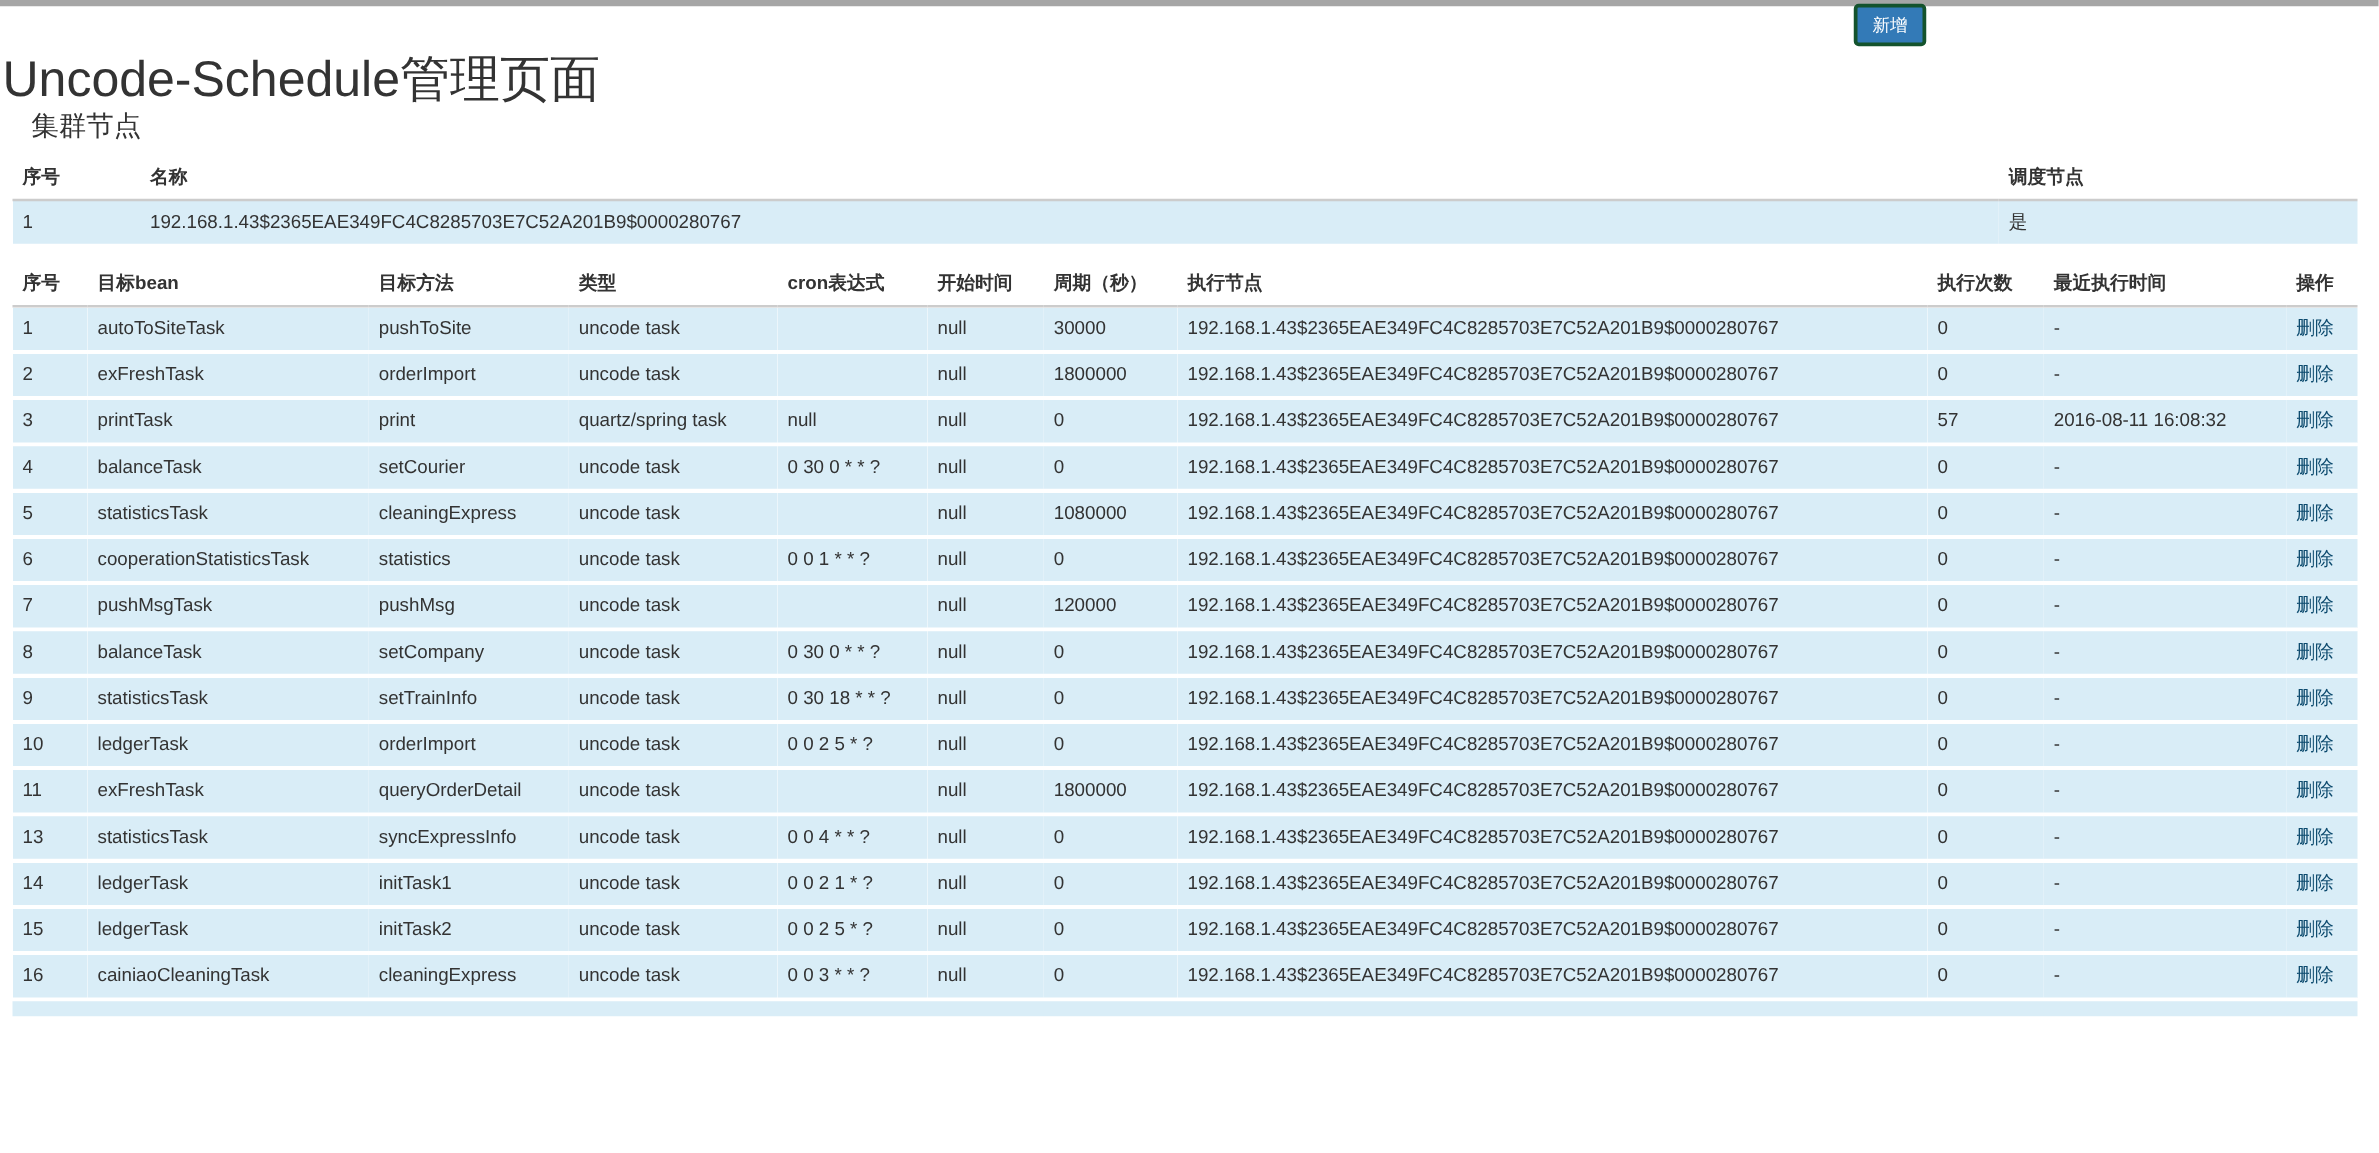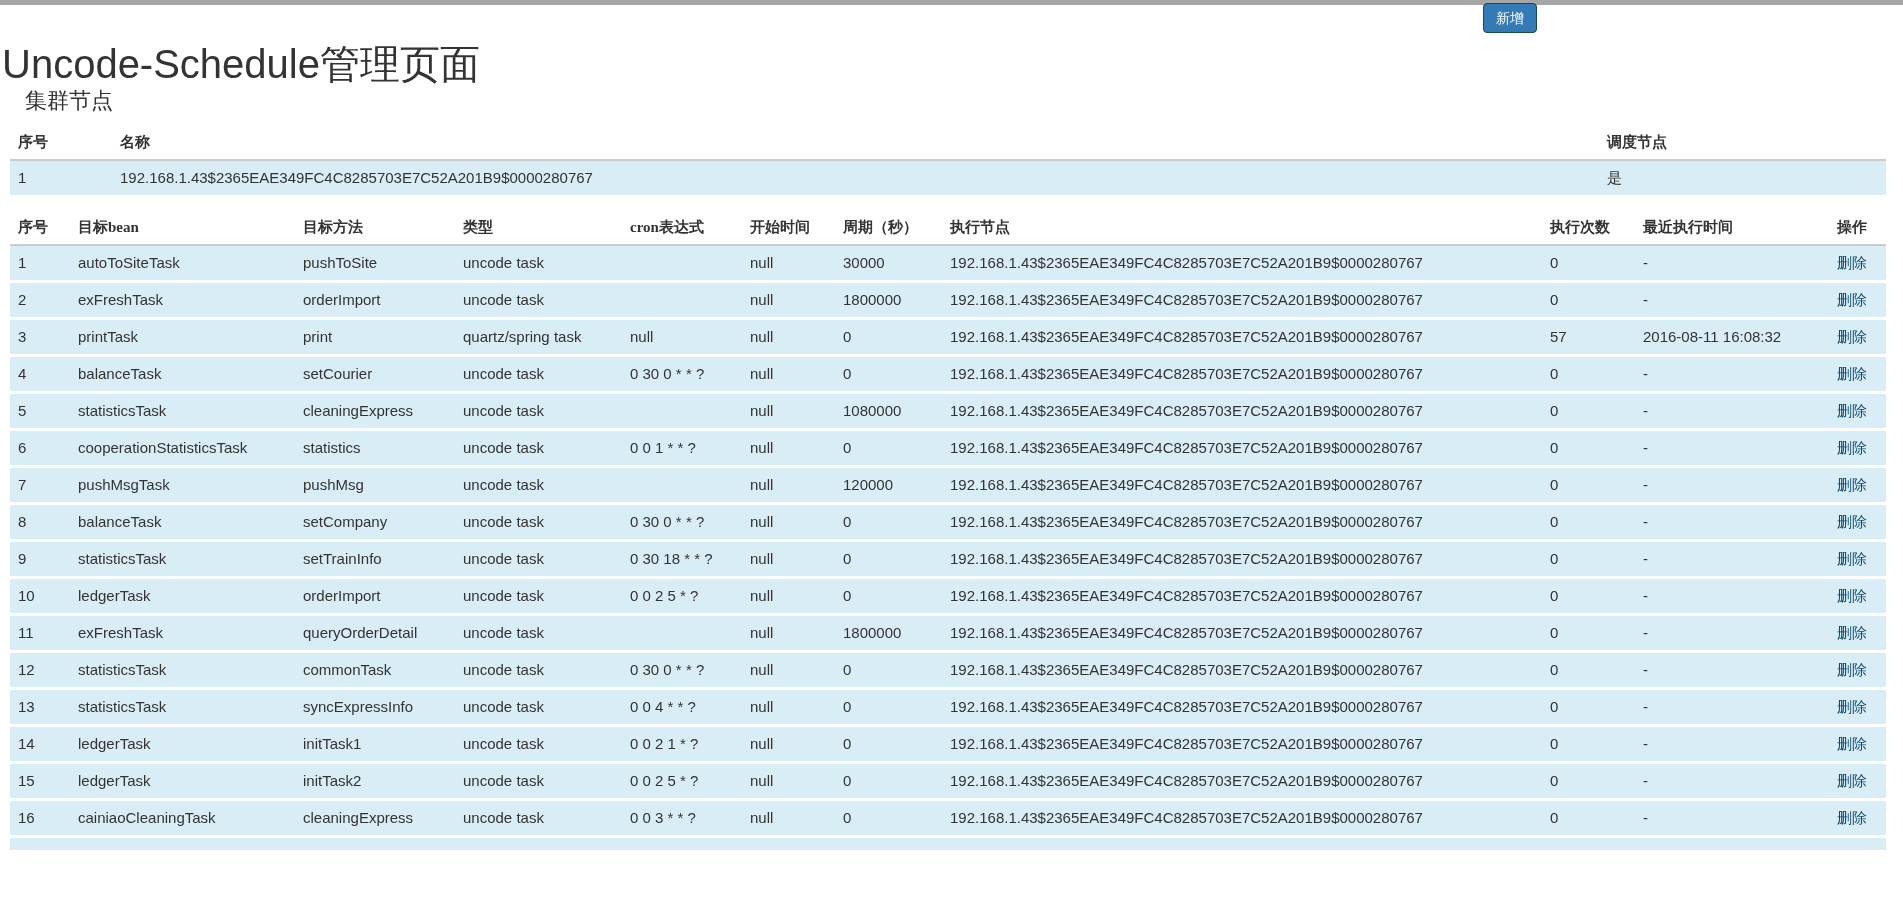--- a/index.html
+++ b/index.html
@@ -15,21 +15,21 @@
   }
   .topbar {
     height: 5px;
     background: #a6a6a6;
   }
   .btn-add {
     position: absolute;
     top: 3px;
     left: 1483px;
     background: #337ab7;
-    border: 1px solid #14532d;
+    border: 3px solid #14532d;
     color: #ffffff;
     font-size: 14px;
     line-height: 18px;
     padding: 5px 12px;
     border-radius: 4px;
     cursor: pointer;
     font-family: "Liberation Sans", sans-serif;
     white-space: nowrap;
   }
   h1.page-title {
@@ -59,21 +59,20 @@
   table.tasks   { margin-top: 12px; }
   .tbl th {
     text-align: left;
     font-weight: 700;
     color: #333333;
     padding: 7px 8px;
     line-height: 20px;
     border-bottom: 2px solid #cccccc;
     white-space: nowrap;
     overflow: hidden;
-    font-family: Liberation Serif, serif;
   }
   .tbl td {
     padding: 7px 8px;
     line-height: 20px;
     background: #d9edf7;
     border-bottom: 3px solid #ffffff;
     white-space: nowrap;
     overflow: hidden;
   }
   a.del-link {
@@ -291,33 +290,20 @@
         <td>uncode task</td>
         <td></td>
         <td>null</td>
         <td>1800000</td>
         <td>192.168.1.43$2365EAE349FC4C8285703E7C52A201B9$0000280767</td>
         <td>0</td>
         <td>-</td>
         <td><a class="del-link" href="#">删除</a></td>
       </tr>
         <tr>
-        <td>12</td>
-        <td>statisticsTask</td>
-        <td>commonTask</td>
-        <td>uncode task</td>
-        <td>0 30 0 * * ?</td>
-        <td>null</td>
-        <td>0</td>
-        <td>192.168.1.43$2365EAE349FC4C8285703E7C52A201B9$0000280767</td>
-        <td>0</td>
-        <td>-</td>
-        <td><a class="del-link" href="#">删除</a></td>
-      </tr>
-        <tr>
         <td>13</td>
         <td>statisticsTask</td>
         <td>syncExpressInfo</td>
         <td>uncode task</td>
         <td>0 0 4 * * ?</td>
         <td>null</td>
         <td>0</td>
         <td>192.168.1.43$2365EAE349FC4C8285703E7C52A201B9$0000280767</td>
         <td>0</td>
         <td>-</td>

